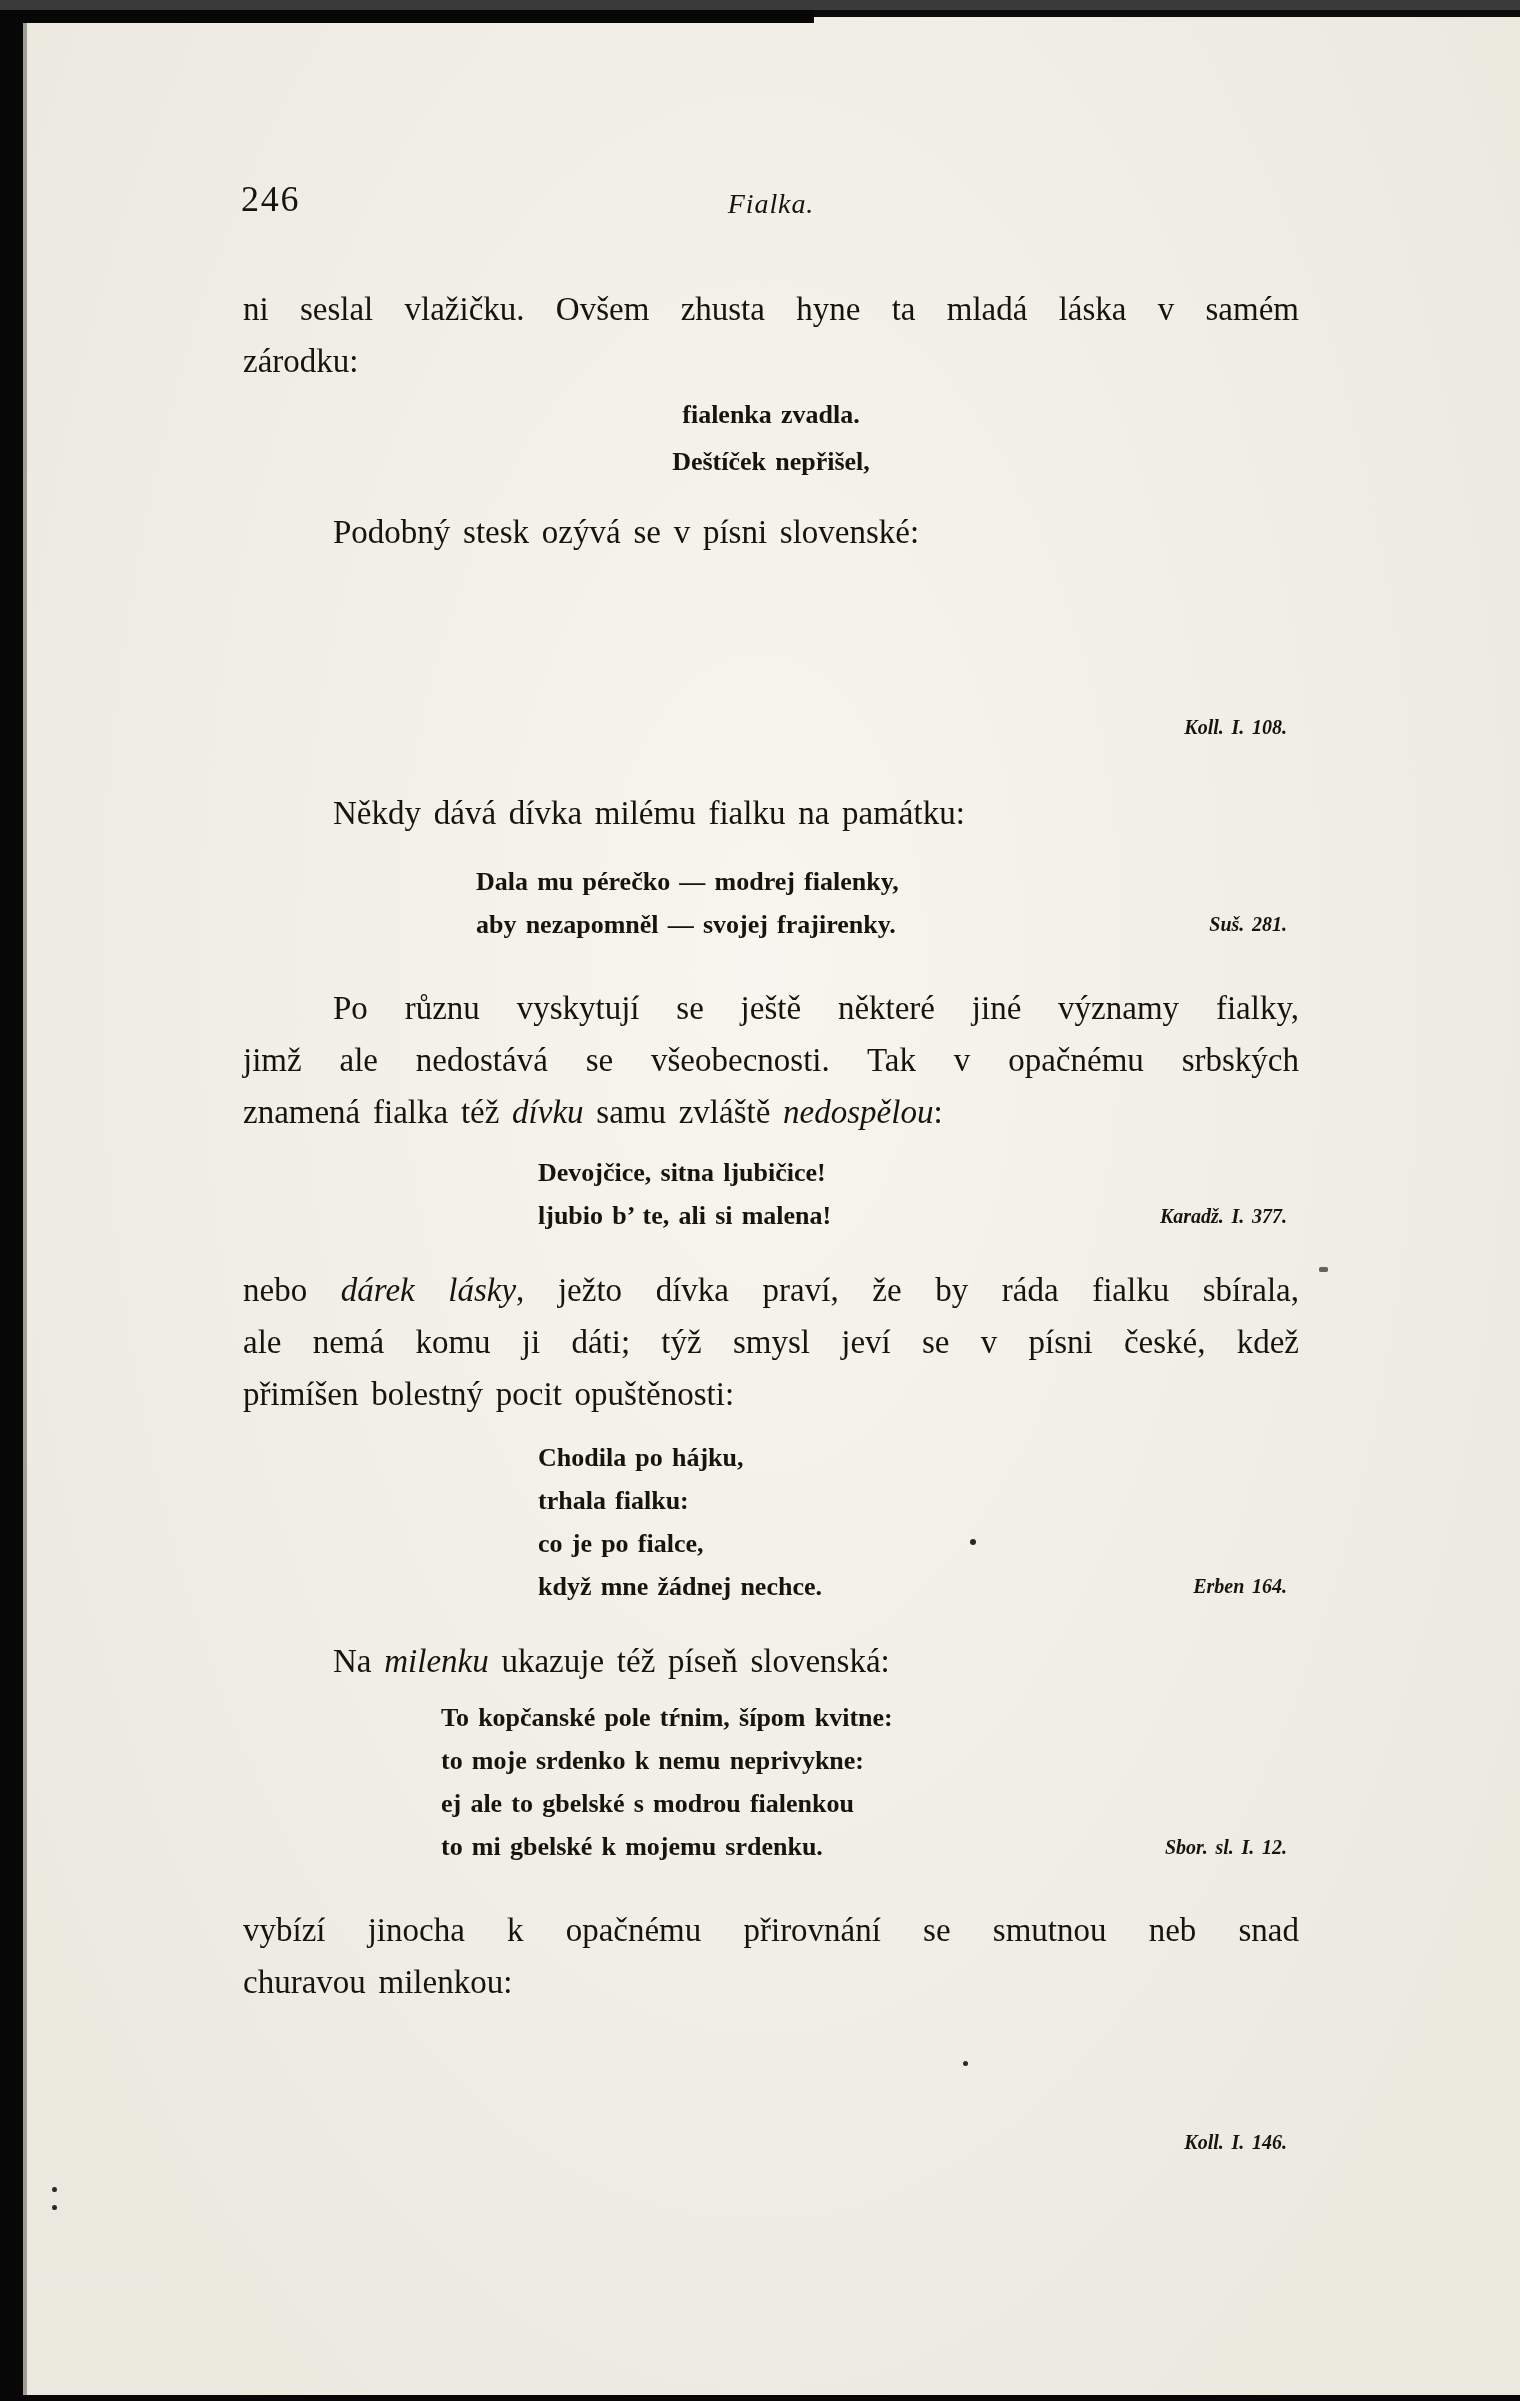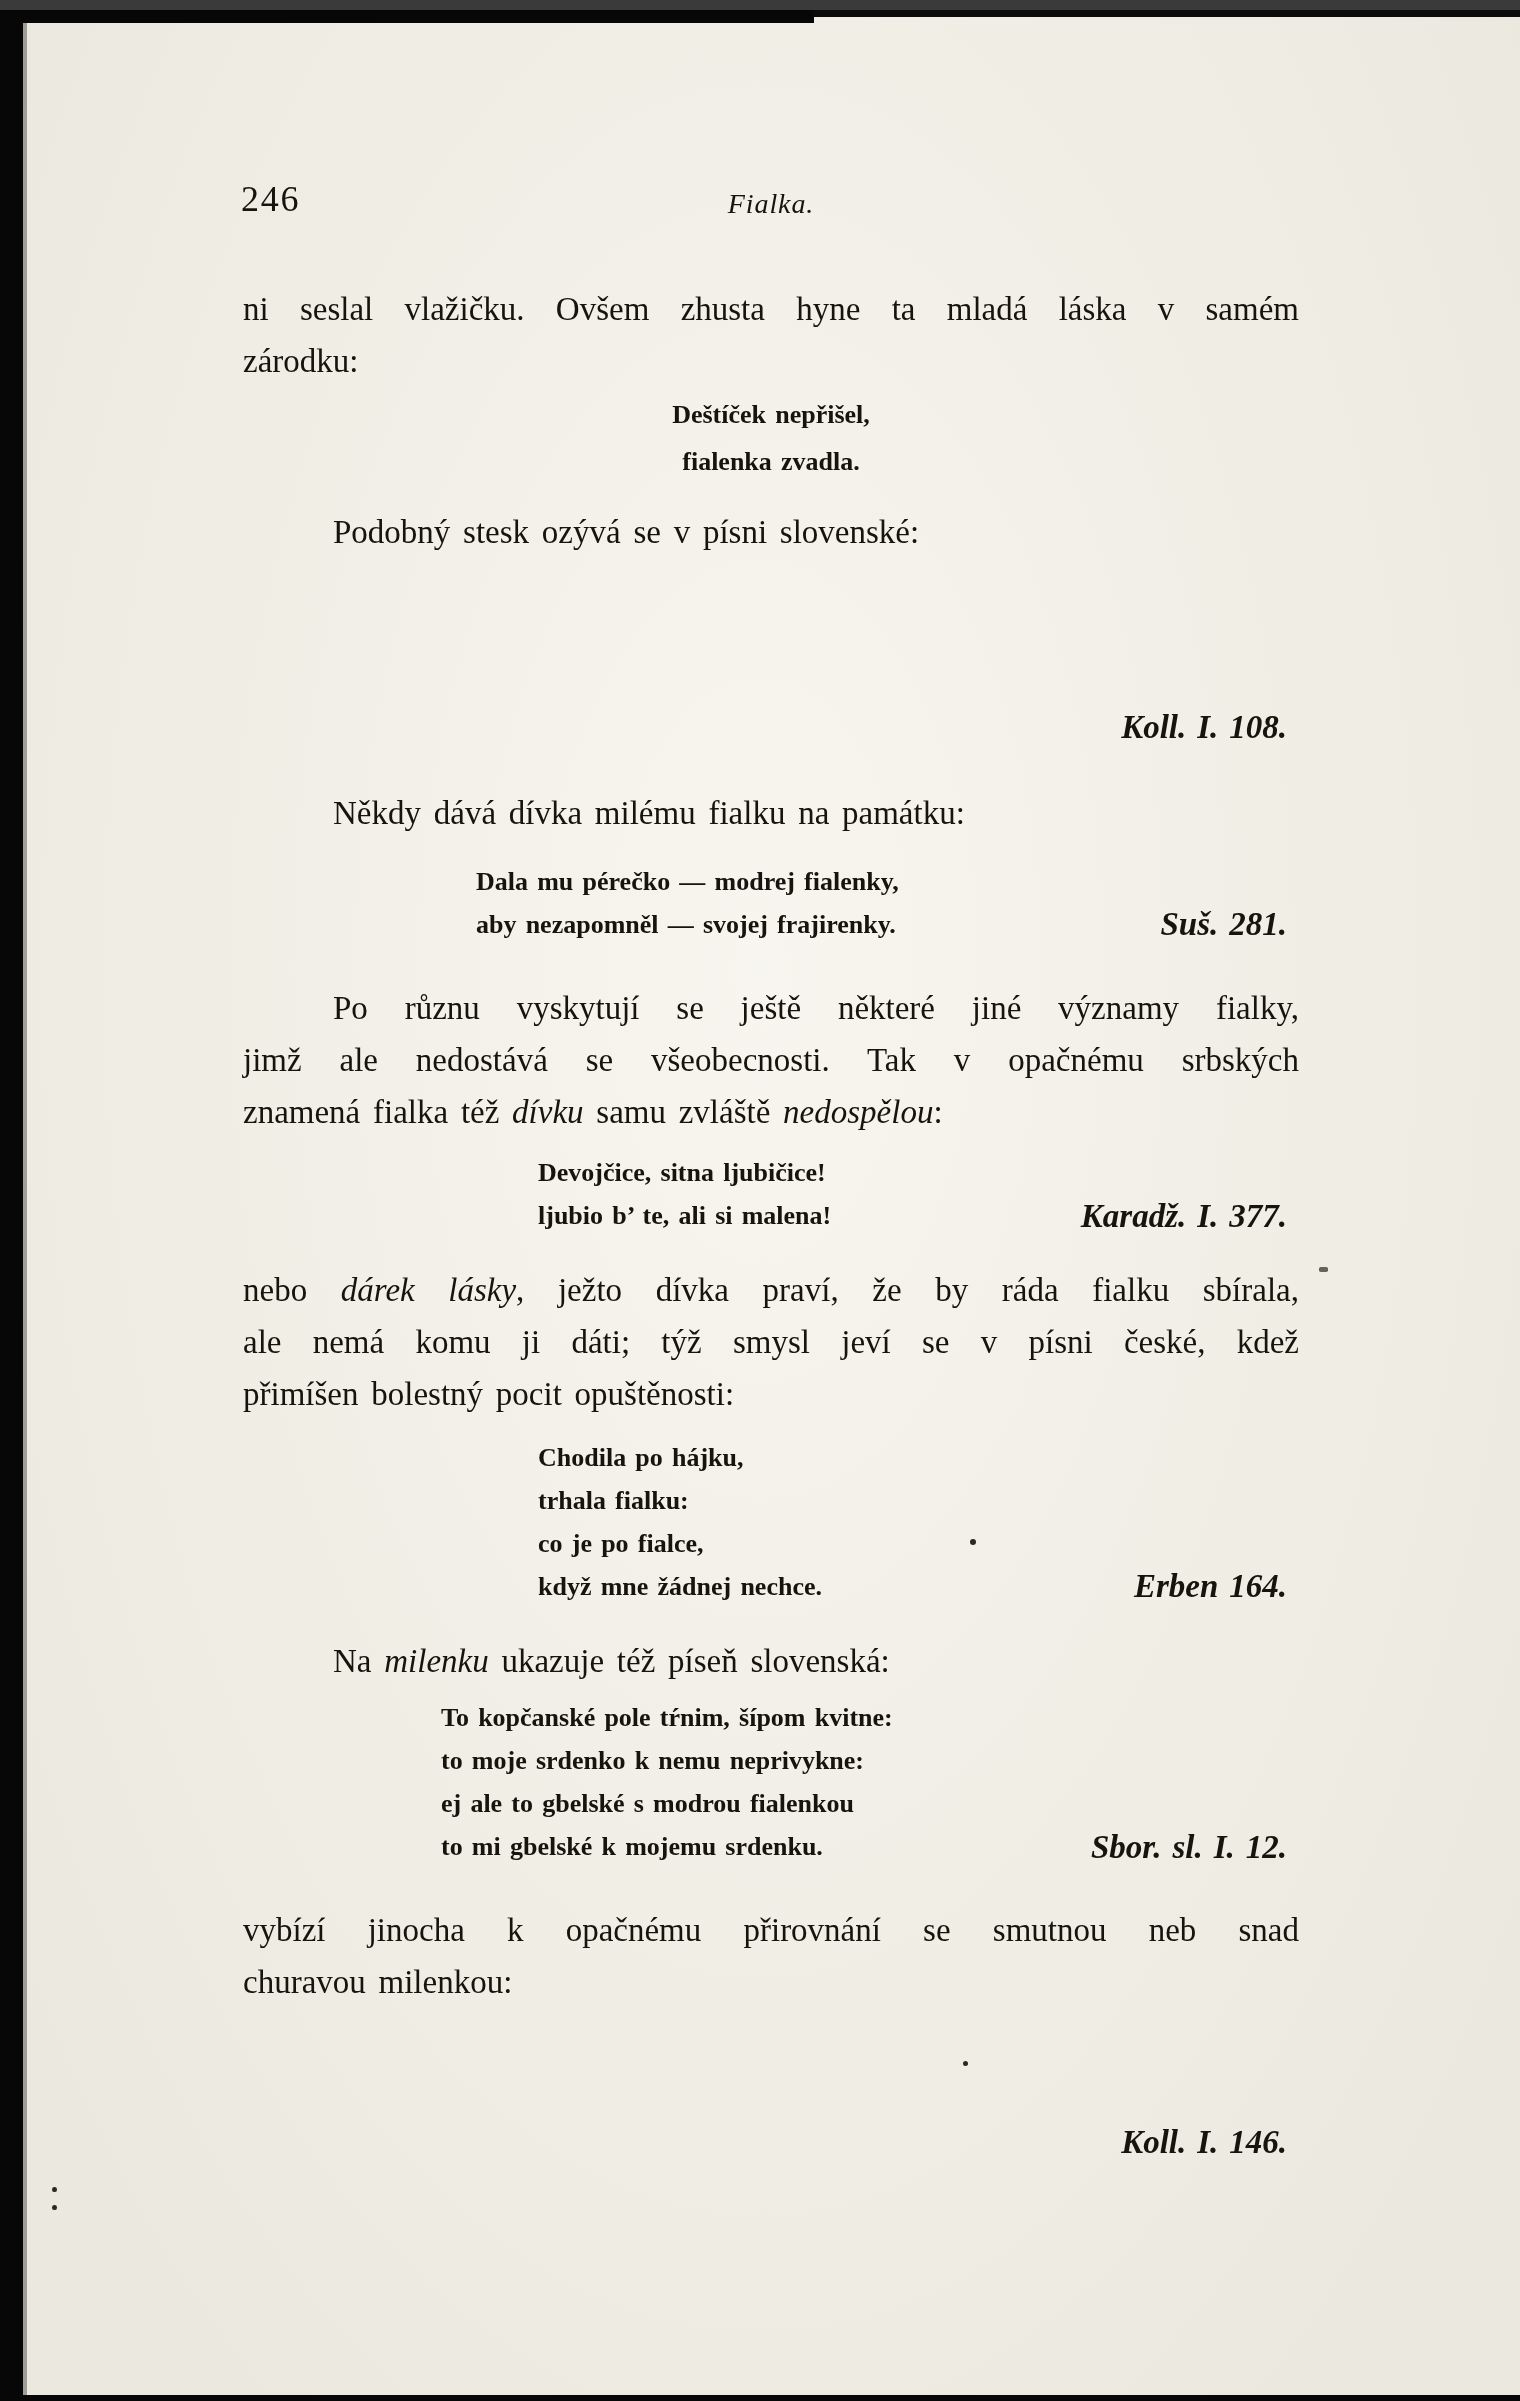--- a/index.html
+++ b/index.html
@@ -33,21 +33,21 @@
   .pline.just { white-space:normal; text-align:justify; text-align-last:justify; word-spacing:normal; }
   .ind100 { text-indent:90px; }
   .it    { font-style:italic; }
 
   
   .verse { position:absolute; font-size:26px; line-height:43px; font-weight:bold; word-spacing:2.7px; }
   .verse.centered { left:243px; width:1056px; text-align:center; line-height:47px; }
   .vline { white-space:nowrap; }
 
   
-  .cite { position:absolute; right:234px; font-size:33px; line-height:43px;
+  .cite { position:absolute; right:234px; font-size:20px; line-height:43px;
           font-style:italic; font-weight:bold; word-spacing:2.7px; }
 
   
   .speck { position:absolute; background:#2c2721; border-radius:50%; }
 </style>
 </head>
 <body>
 
 <div id="page">
 
@@ -59,22 +59,22 @@
 
   <div class="pagenum">246</div>
   <div class="runhead">Fialka.</div>
 
   <div class="para" style="top:273px">
     <div class="pline just">ni seslal vlažičku. Ovšem zhusta hyne ta mladá láska v samém</div>
     <div class="pline">zárodku:</div>
   </div>
 
   <div class="verse centered" style="top:381px">
+    <div class="vline">fialenka zvadla.</div>
     <div class="vline">Deštíček nepřišel,</div>
-    <div class="vline">fialenka zvadla.</div>
   </div>
 
   <div class="para" style="top:496px">
     <div class="pline ind100">Podobný stesk ozývá se v písni slovenské:</div>
   </div>
 
   <div class="cite" style="top:696px">Koll. I. 108.</div>
 
   <div class="para" style="top:777px">
     <div class="pline ind100">Někdy dává dívka milému fialku na památku:</div>

